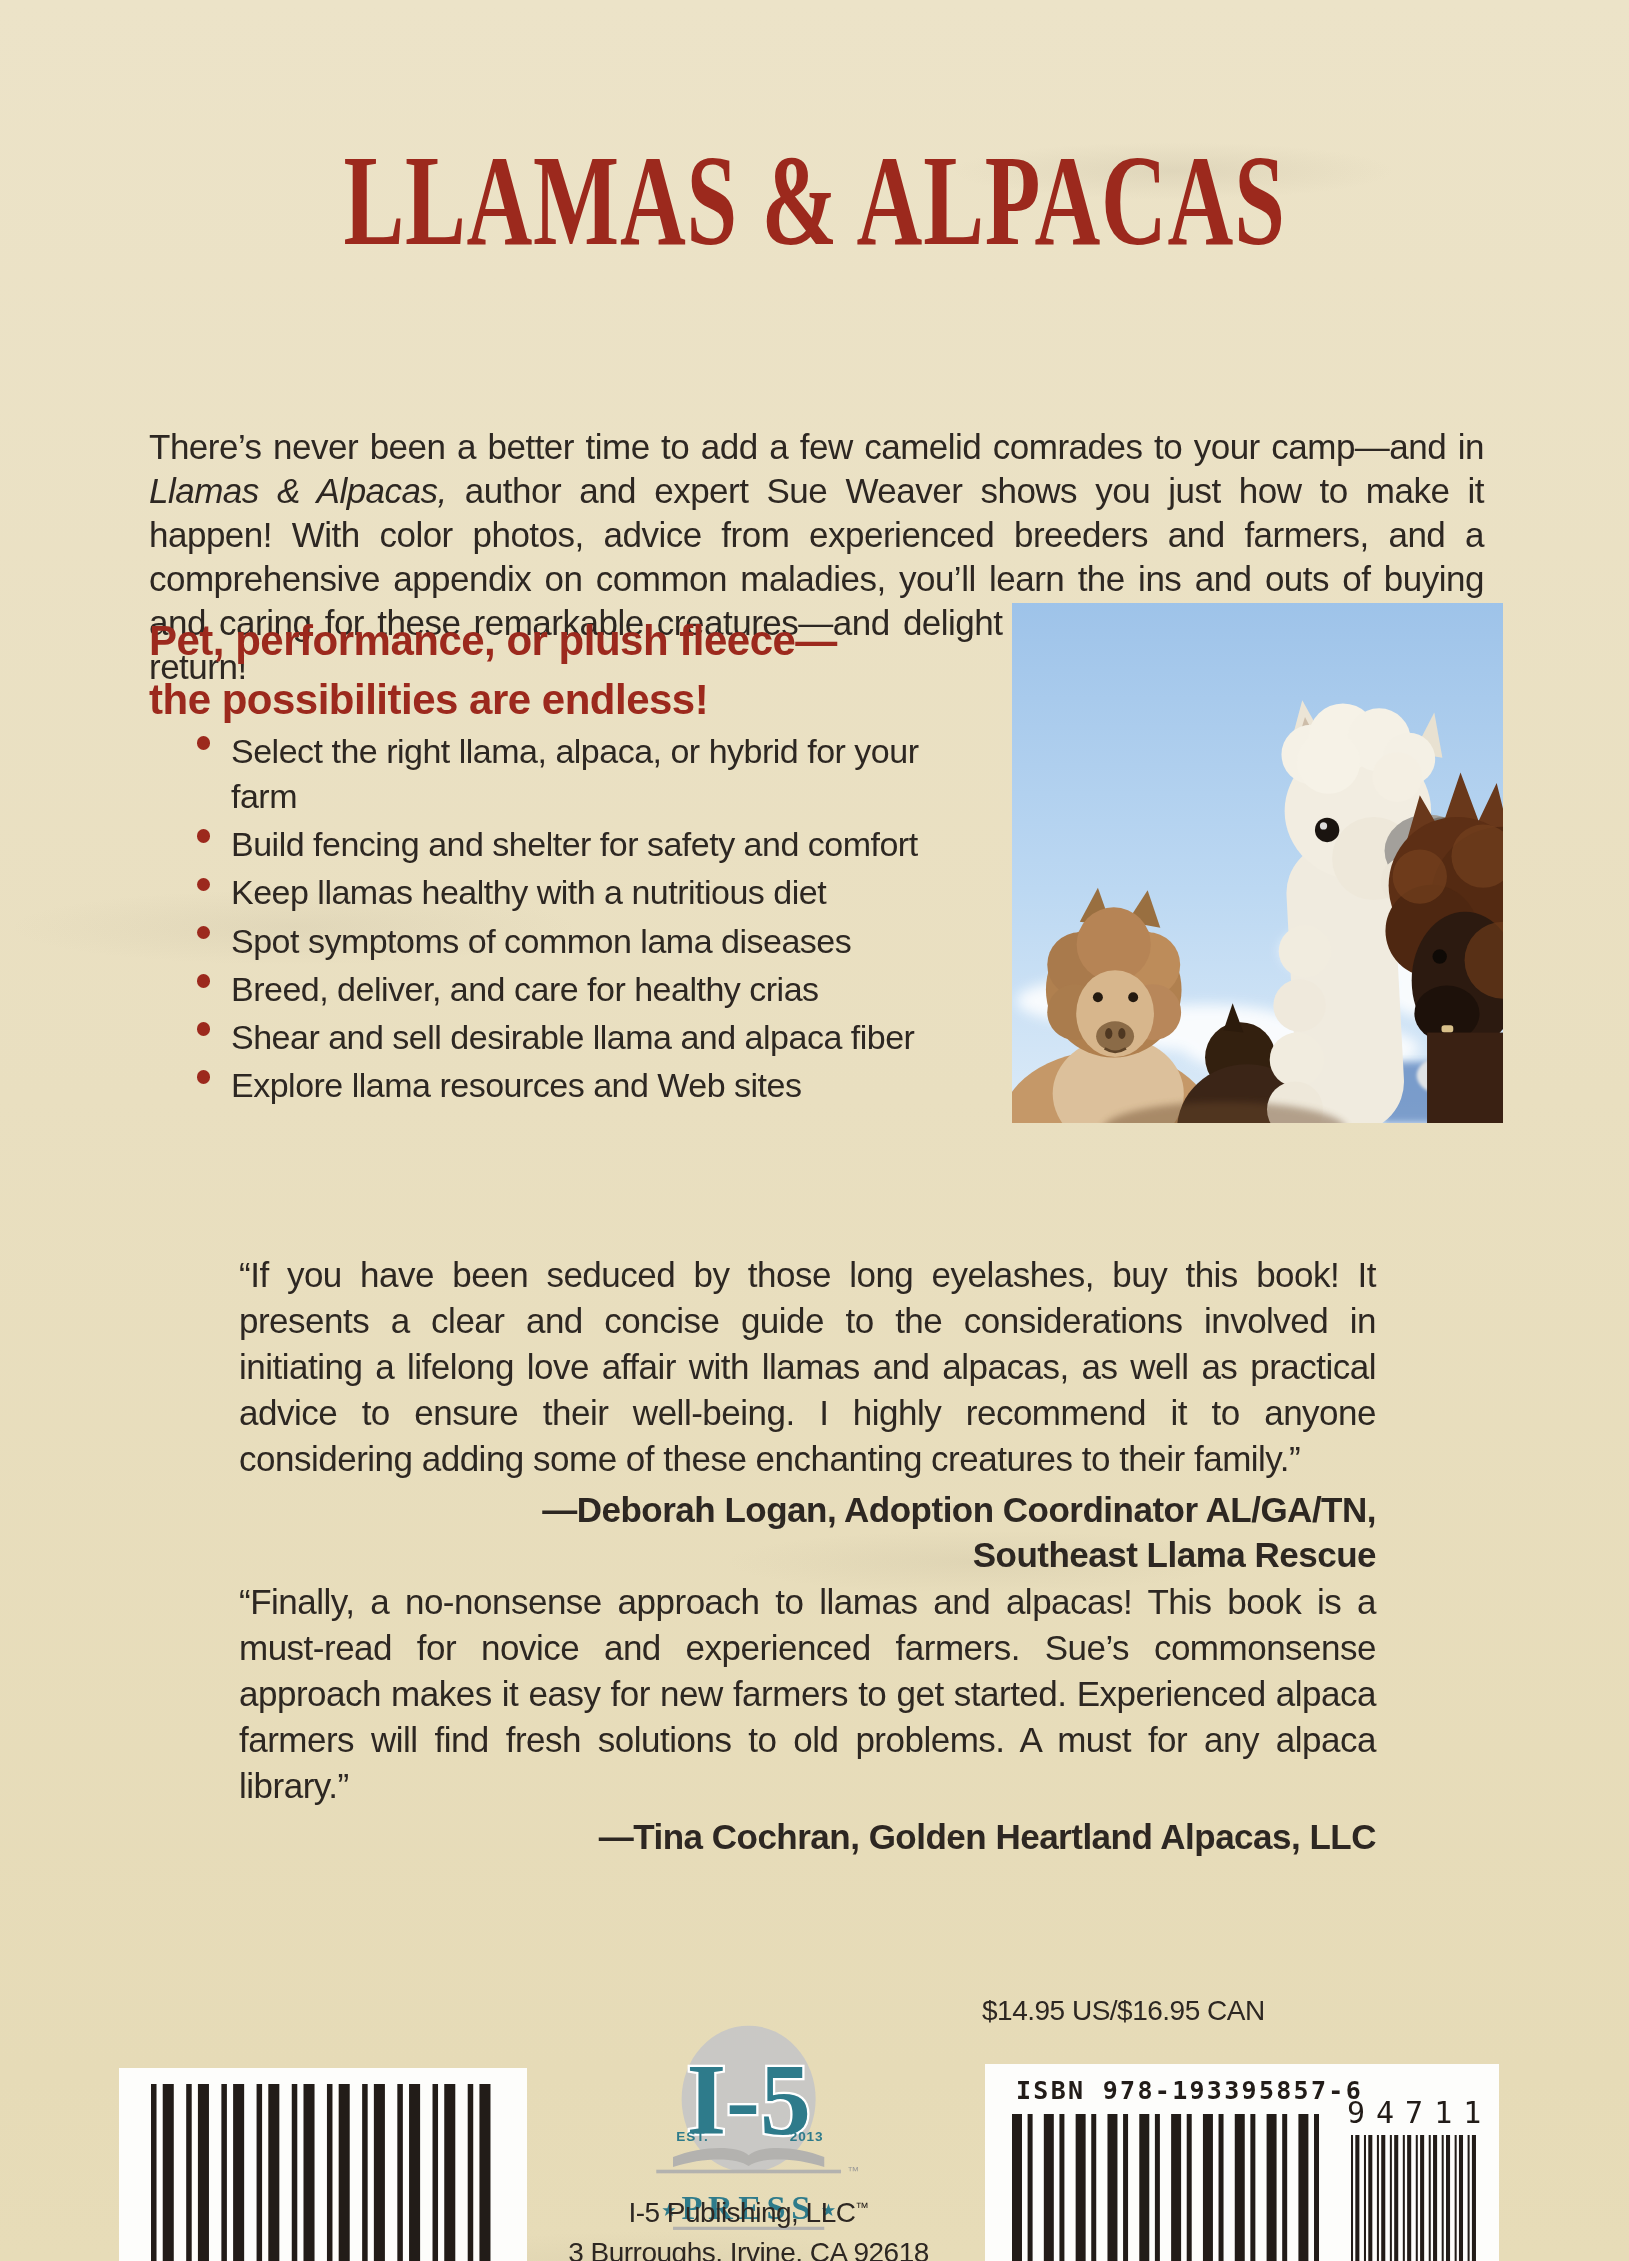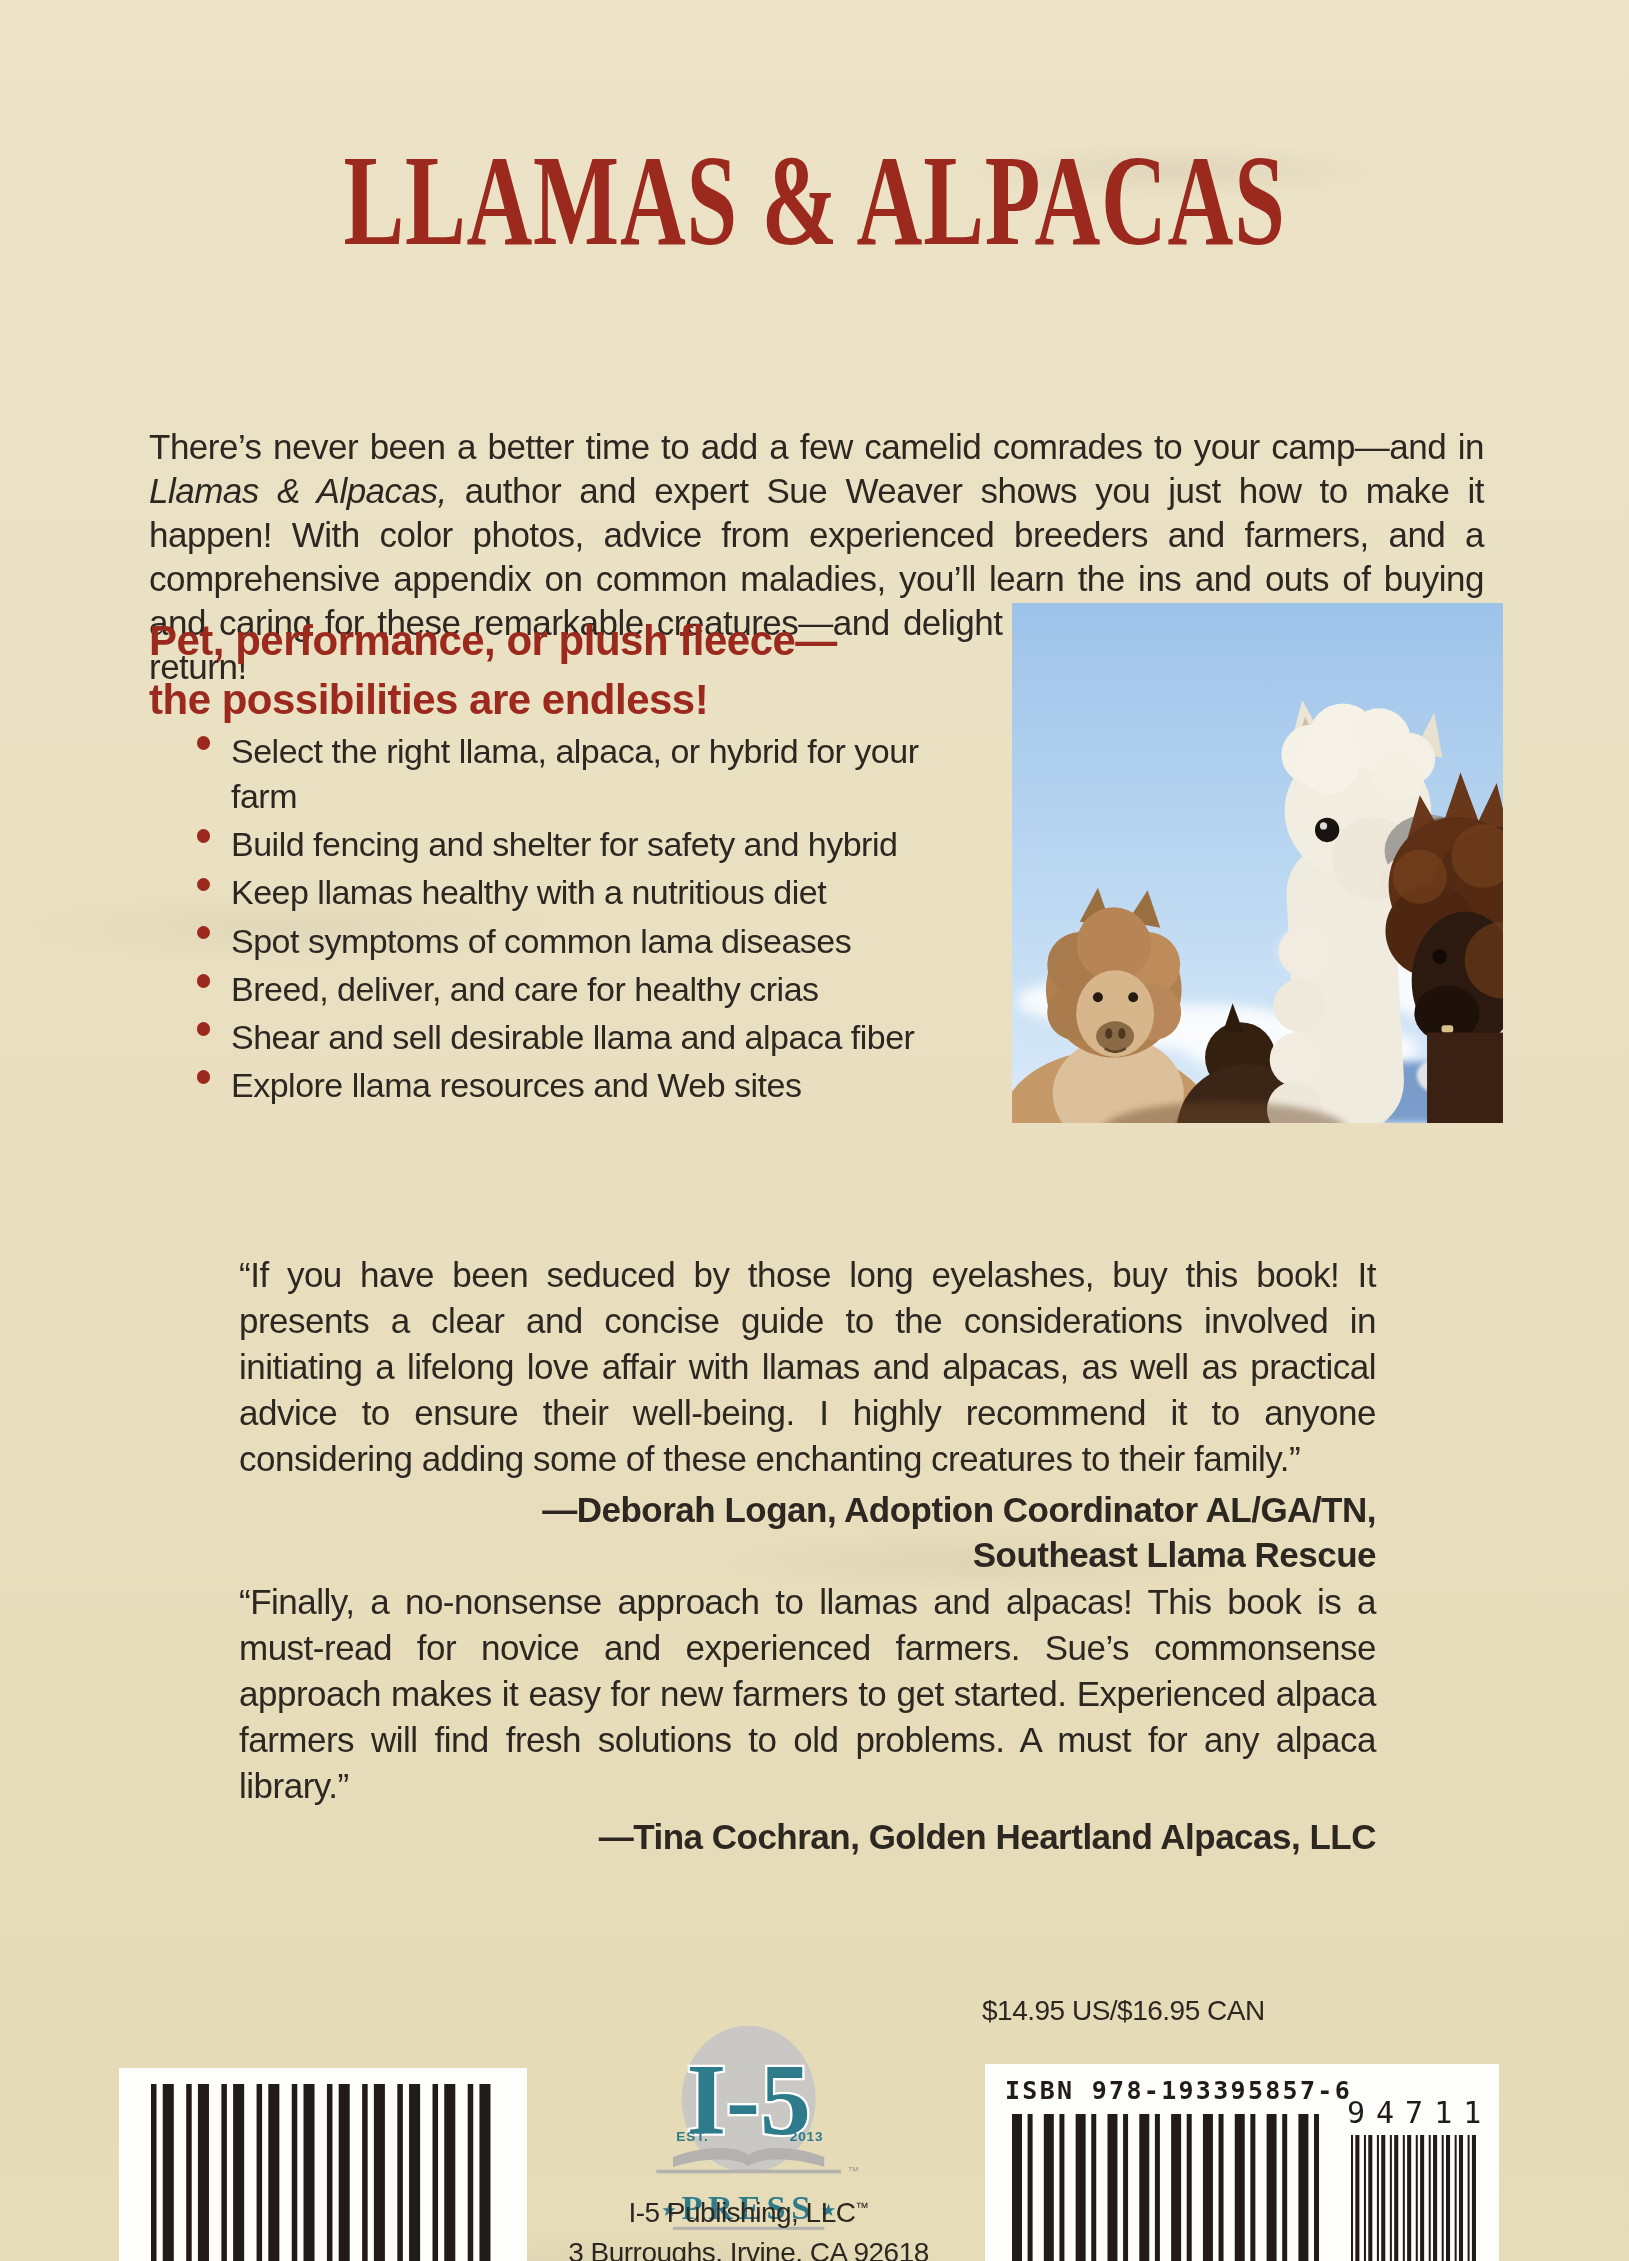--- a/index.html
+++ b/index.html
@@ -95,21 +95,21 @@
   .isbn-panel{left:985px;top:2064px;width:514px;height:284px;}
   .bars{position:absolute;}
   .bars svg{display:block;width:100%;height:100%;}
   .bc-digits{
     position:absolute;
     font-family:"DejaVu Sans Mono",monospace;
     color:#221c18;text-align:center;background:#fdfdfb;
   }
   .upc-bars{left:32px;top:16.3px;width:345px;height:213px;}
   .isbn-label{
-    position:absolute;left:20px;top:11.8px;
+    position:absolute;left:31px;top:11.8px;
     font-family:"DejaVu Sans Mono",monospace;font-weight:bold;
     font-size:25px;letter-spacing:2.3px;color:#221c18;white-space:nowrap;
   }
   .ean-bars{left:27px;top:50px;width:312px;height:208px;}
   .supp-digits{left:362px;top:31px;width:136px;font-size:30px;letter-spacing:11px;background:transparent;}
   .supp-bars{left:366px;top:71px;width:127px;height:181px;}
 </style>
 </head>
 <body>
 
@@ -117,21 +117,21 @@
 
   <div class="abs title">LLAMAS &amp; ALPACAS</div>
 
   <p class="abs intro"><span>There’s never been a better time to add a few camelid comrades to your camp—and in </span><i>Llamas &amp; Alpacas,</i><span> author and expert Sue Weaver shows you just how to make it happen! With color photos, advice from experienced breeders and farmers, and a comprehensive appendix on common maladies, you’ll learn the ins and outs of buying and caring for these remarkable creatures—and delight in what they can do for you in return!</span></p>
 
   <div class="abs section-heading">Pet, performance, or plush fleece—
 the possibilities are endless!</div>
 
   <ul class="abs bullets">
     <li><span class="dot"></span><span>Select the right llama, alpaca, or hybrid for your farm</span></li>
-    <li><span class="dot"></span><span>Build fencing and shelter for safety and hybrid</span></li>
+    <li><span class="dot"></span><span>Build fencing and shelter for safety and comfort</span></li>
     <li><span class="dot"></span><span>Keep llamas healthy with a nutritious diet</span></li>
     <li><span class="dot"></span><span>Spot symptoms of common lama diseases</span></li>
     <li><span class="dot"></span><span>Breed, deliver, and care for healthy crias</span></li>
     <li><span class="dot"></span><span>Shear and sell desirable llama and alpaca fiber</span></li>
     <li><span class="dot"></span><span>Explore llama resources and Web sites</span></li>
   </ul>
 
 
   <div class="abs photo">
     <svg viewBox="0 0 1086 1150" preserveAspectRatio="none">

